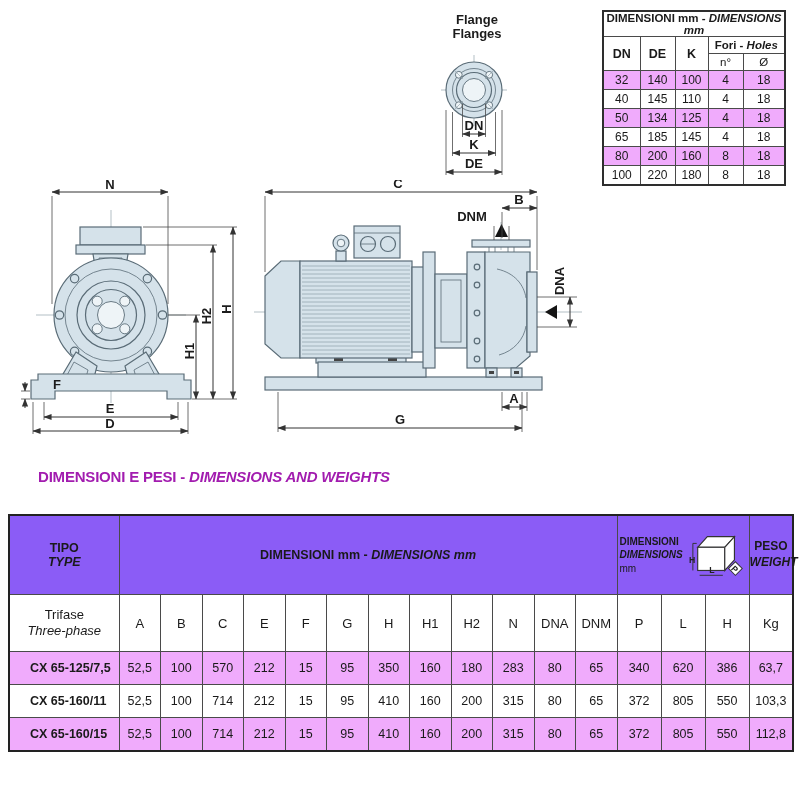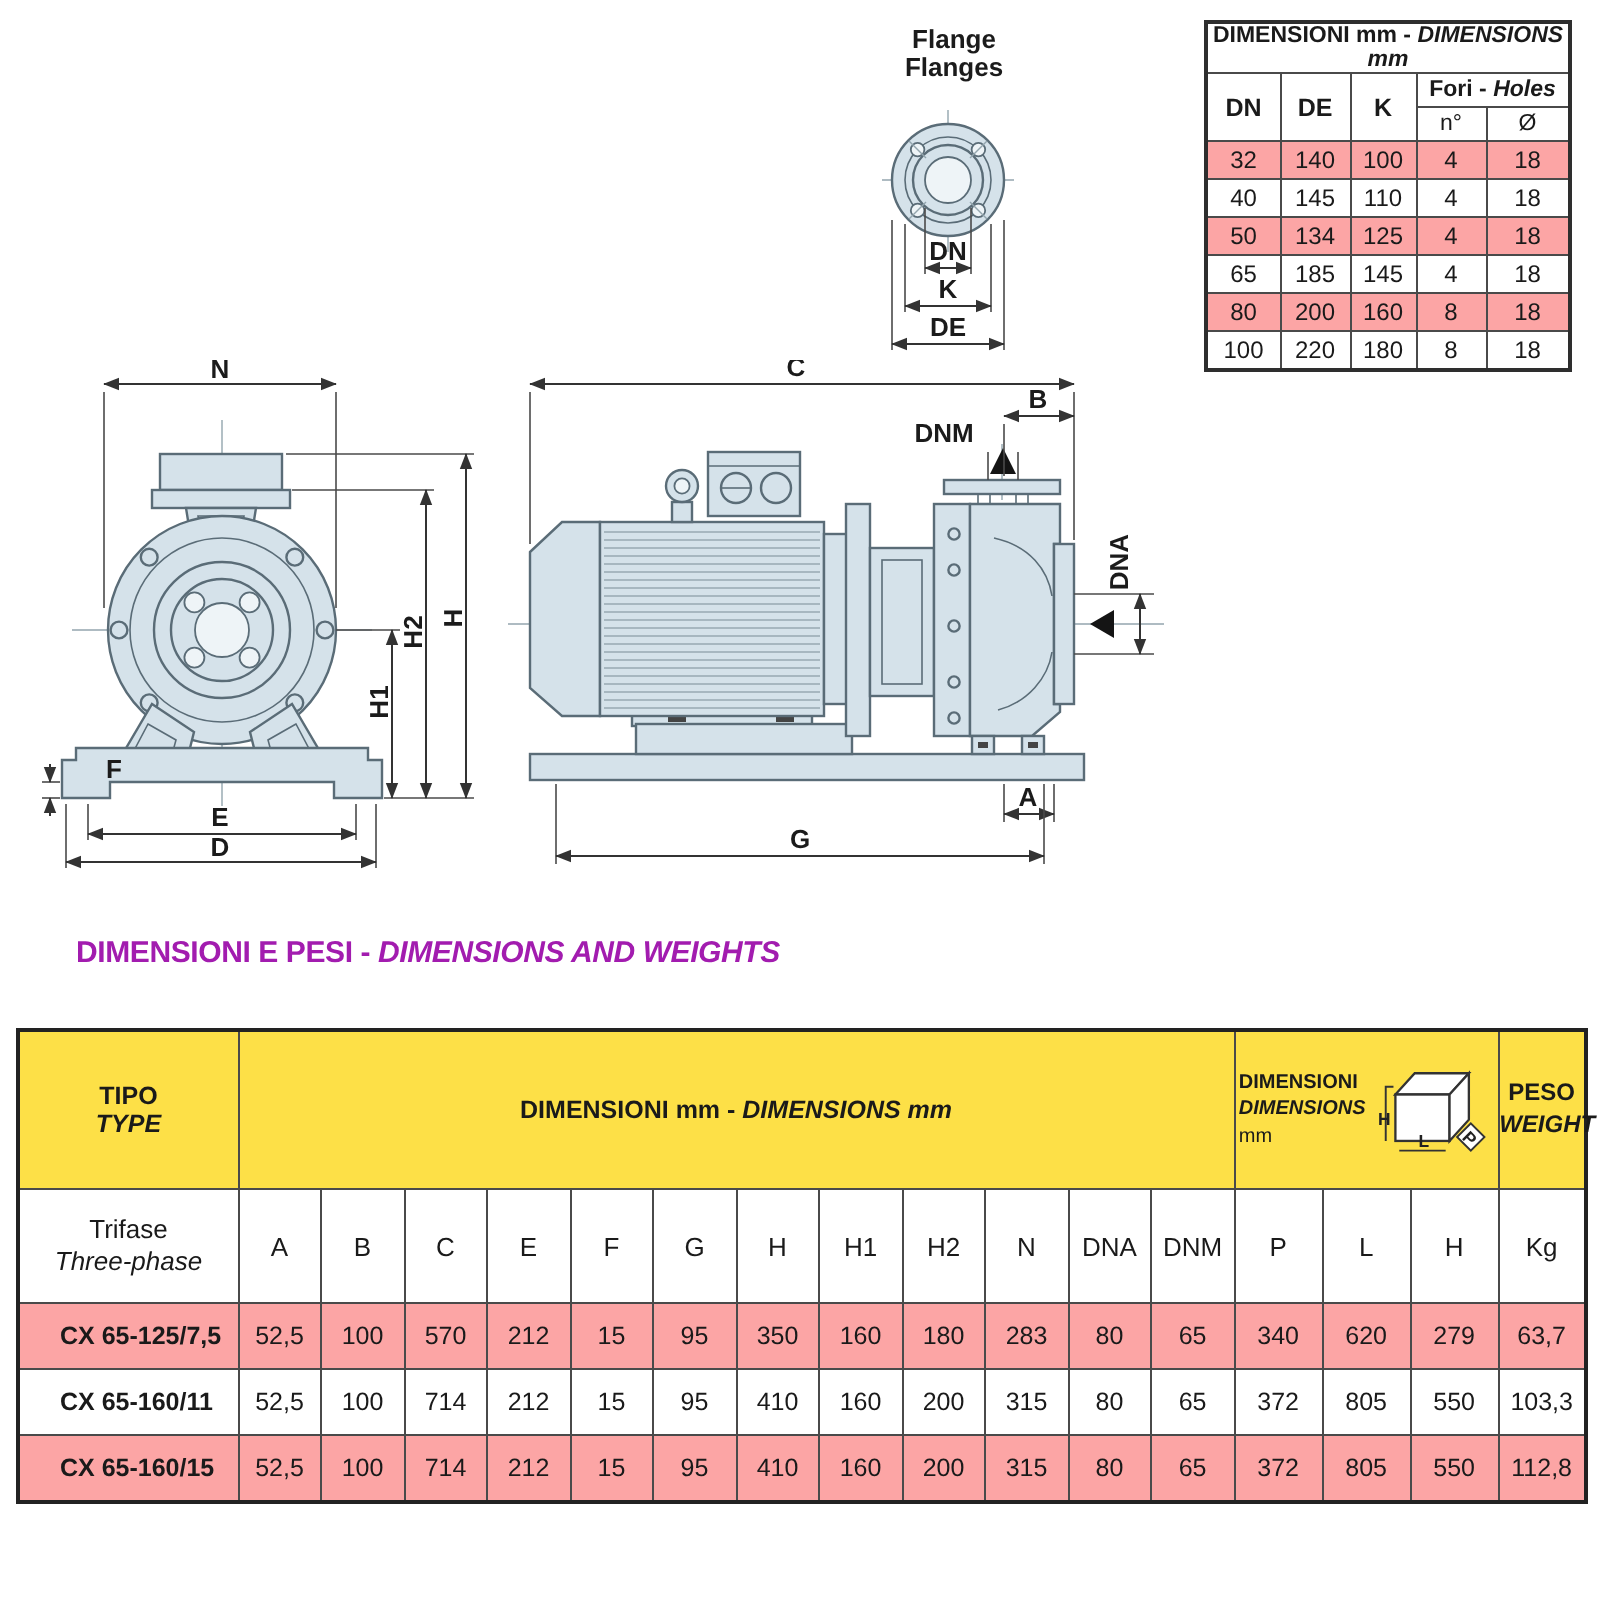--- a/index.html
+++ b/index.html
@@ -23,31 +23,31 @@
   .ftable-wrap{position:absolute;left:602px;top:10px;width:182px;}
   table{border-collapse:collapse;table-layout:fixed;width:100%;}
   .ftable{border:2px solid #2e2e2e;}
   .ftable th,.ftable td{border:1px solid #4a4a4a;text-align:center;vertical-align:middle;
       font-size:12px;font-weight:normal;padding:0;}
   .ftable .ft-title{height:24px;font-size:11.5px;font-weight:bold;}
   .ftable .ft-col{font-weight:bold;font-size:12.5px;}
   .ftable .fori{height:16px;font-size:11.5px;font-weight:bold;}
   .ftable .sub{height:16px;font-size:11.5px;}
   .ftable td{height:18px;font-size:12px;}
-  tr.shade td{background:#fca5a5;}
+  tr.shade td{background:#f0abfc;}
 
   
   .heading{position:absolute;left:38px;top:468px;font-size:15px;font-weight:bold;
       color:#a21caf;letter-spacing:-0.2px;white-space:nowrap;}
 
   
   .mtable-wrap{position:absolute;left:8px;top:514px;width:784px;}
   .mtable{border:2px solid #222;}
   .mtable th,.mtable td{border:1px solid #4a4a4a;text-align:center;vertical-align:middle;padding:0;}
-  .mtable .mt-h1 th{background:#fde047;height:78px;font-size:12.5px;font-weight:bold;}
+  .mtable .mt-h1 th{background:#8b5cf6;height:78px;font-size:12.5px;font-weight:bold;}
   .mtable .mt-h2 th{height:56px;font-size:13px;font-weight:normal;background:#fff;}
   .mtable tbody td{height:32px;font-size:12.5px;}
   .mtable td.model{text-align:left;padding-left:20px;font-weight:bold;white-space:nowrap;}
   .mtable .dimtitle{font-size:13px;}
   .mtable .phase{font-size:10.5px;line-height:1.25;}
   .pkg-cell{display:flex;align-items:center;justify-content:center;gap:6px;}
   .pkg-text{text-align:left;font-size:10px;line-height:1.35;font-weight:bold;}
   .pkg-text .mm{font-weight:normal;}
   .peso-cell{font-size:12px;line-height:1.3;}
 </style>
@@ -419,21 +419,21 @@
             <td>15</td>
             <td>95</td>
             <td>350</td>
             <td>160</td>
             <td>180</td>
             <td>283</td>
             <td>80</td>
             <td>65</td>
             <td>340</td>
             <td>620</td>
-            <td>279</td>
+            <td>386</td>
             <td>63,7</td>
           </tr>
           <tr>
             <td class="model">CX 65-160/11</td>
             <td>52,5</td>
             <td>100</td>
             <td>714</td>
             <td>212</td>
             <td>15</td>
             <td>95</td>

